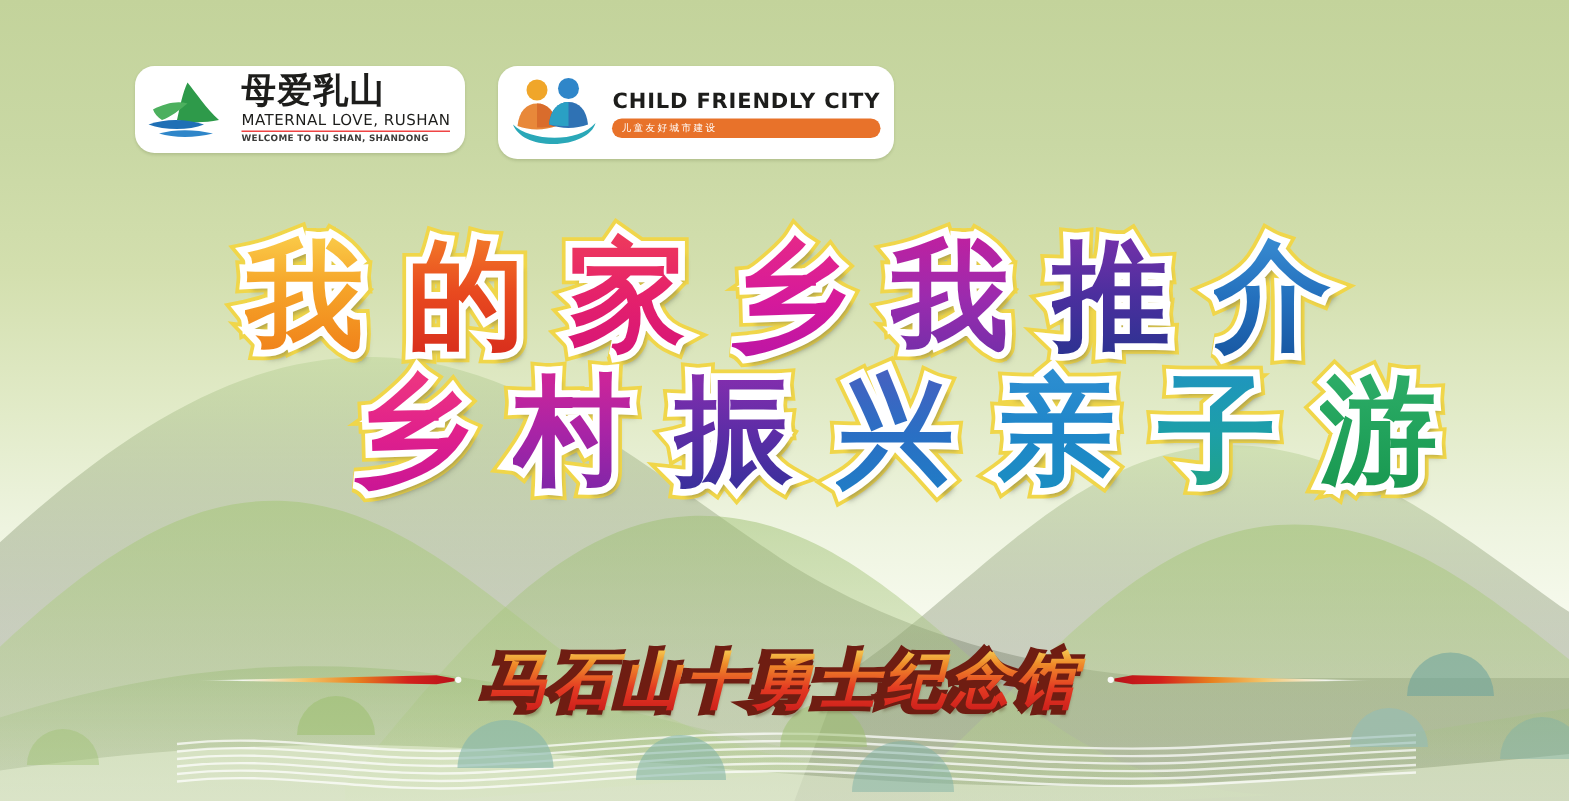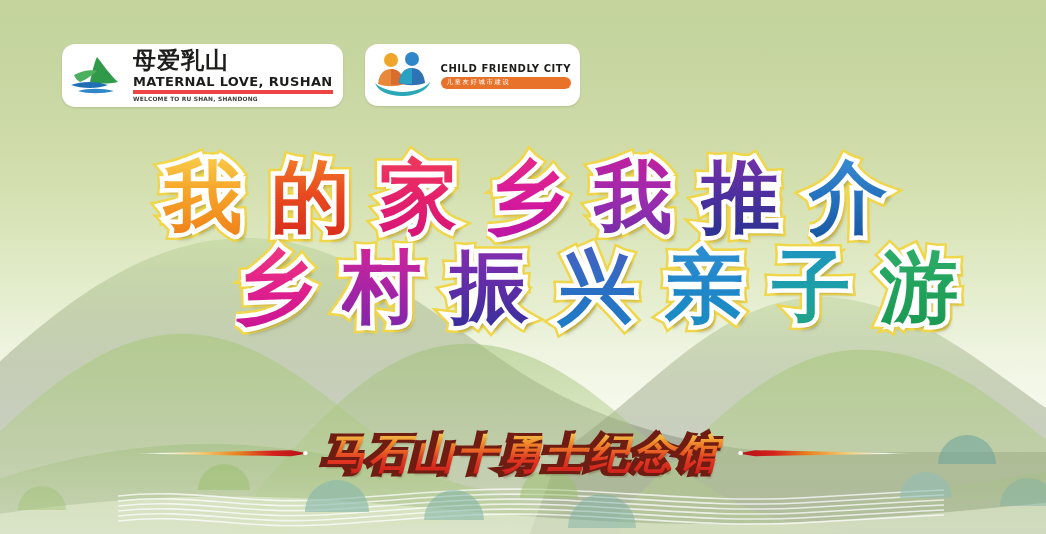--- a/index.html
+++ b/index.html
@@ -33,51 +33,51 @@
     z-index:6;
   }
   .logo-badge{
     background:#ffffff;
     border-radius:13px;
     display:flex; align-items:center;
     padding:6px 9px 6px 7px;
     gap:7px;
     box-shadow:0 1px 2px rgba(70,90,40,.18);
   }
-  .logo-badge.rushan{ padding:5px 10px 5px 6px; }
+  .logo-badge.rushan{ padding:5px 10px 5px 6px;margin-left:28px; }
 
   .logo-mark{ flex:0 0 auto; }
   .logo-text{ display:flex; flex-direction:column; justify-content:center; }
 
   .ru-cn{
     font-family:"DejaVu Sans","Liberation Sans",sans-serif;
     font-size:23px; font-weight:700; color:#1d1d1b;
     line-height:1.02; letter-spacing:1px;
     white-space:nowrap;
   }
   .ru-en1{
-    font-size:13px; font-weight:700; color:#1d1d1b;
+    font-size:10px; font-weight:400; color:#1d1d1b;
     letter-spacing:.35px; white-space:nowrap;
     margin-top:2px;
-    border-bottom:4px solid #ef4444;
+    border-bottom:1px solid #ef4444;
     padding-bottom:1px;
   }
   .ru-en2{
     font-size:5.9px; font-weight:700; color:#3c3c3a;
     letter-spacing:.2px; white-space:nowrap; margin-top:1.5px;
   }
 
   .wh-name{
     font-size:23px; font-weight:700; font-style:italic;
     line-height:1; white-space:nowrap; letter-spacing:.3px;
   }
   .wh-name .wei{ color:#e8722a; }
   .wh-name .hai{ color:#2f72b4; }
   .wh-sub{
-    font-size:10px; font-weight:700; color:#1d1d1b;
+    font-size:14px; font-weight:700; color:#1d1d1b;
     letter-spacing:.55px; white-space:nowrap; margin-top:2px;
   }
   .wh-pill{
     margin-top:3px;
     background:#e8722a;
     border-radius:7px;
     padding:1.5px 6px 2px;
     font-size:6.4px; color:#fff; letter-spacing:1.6px;
     white-space:nowrap; 
   }

